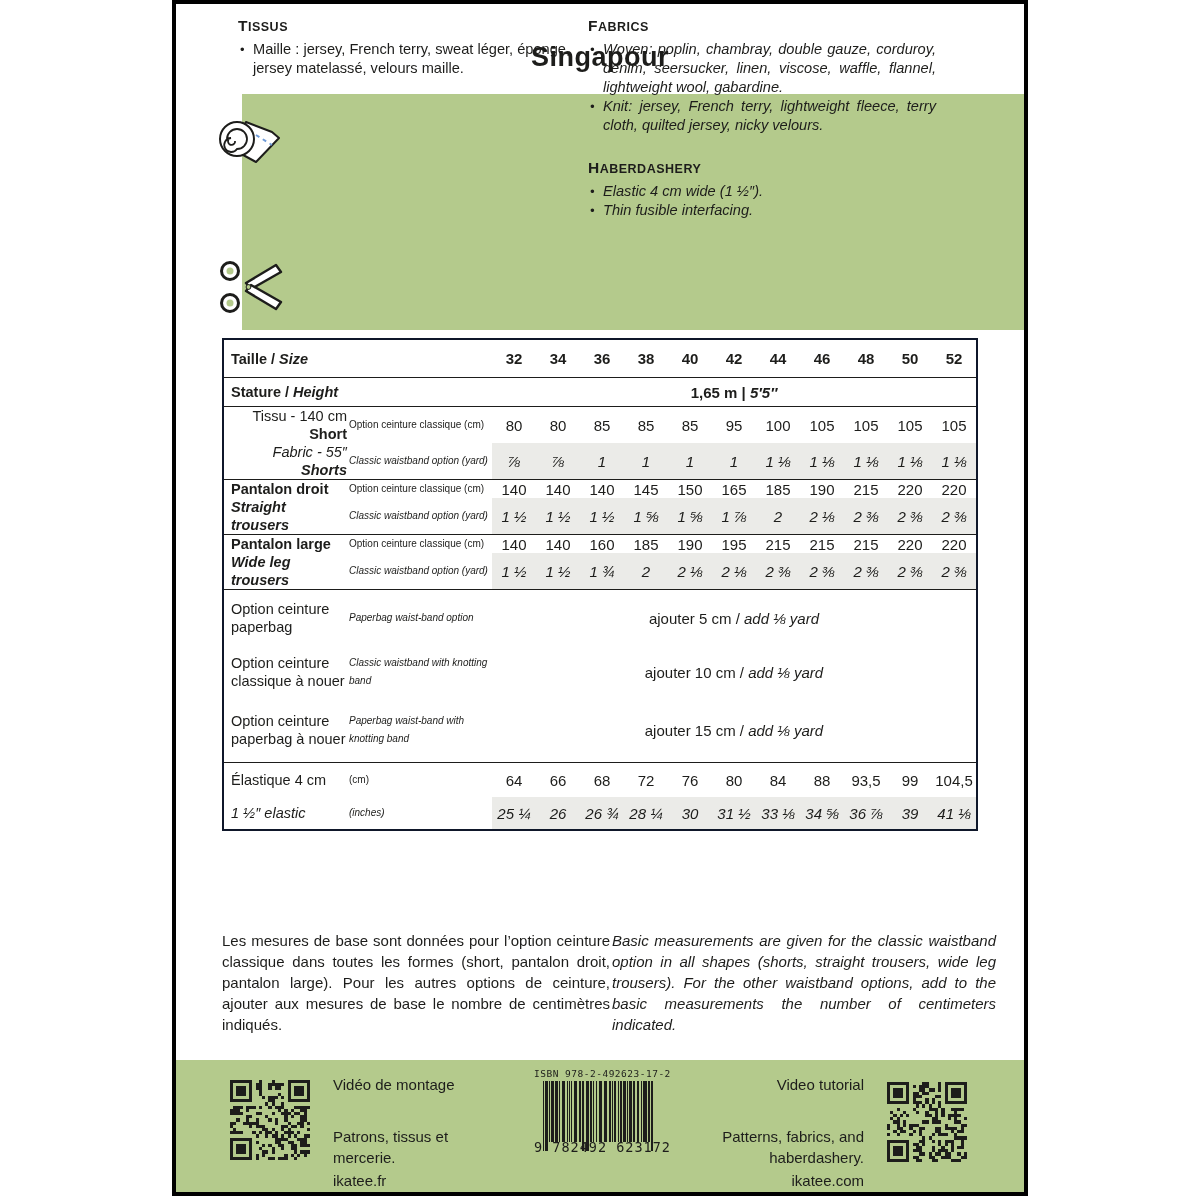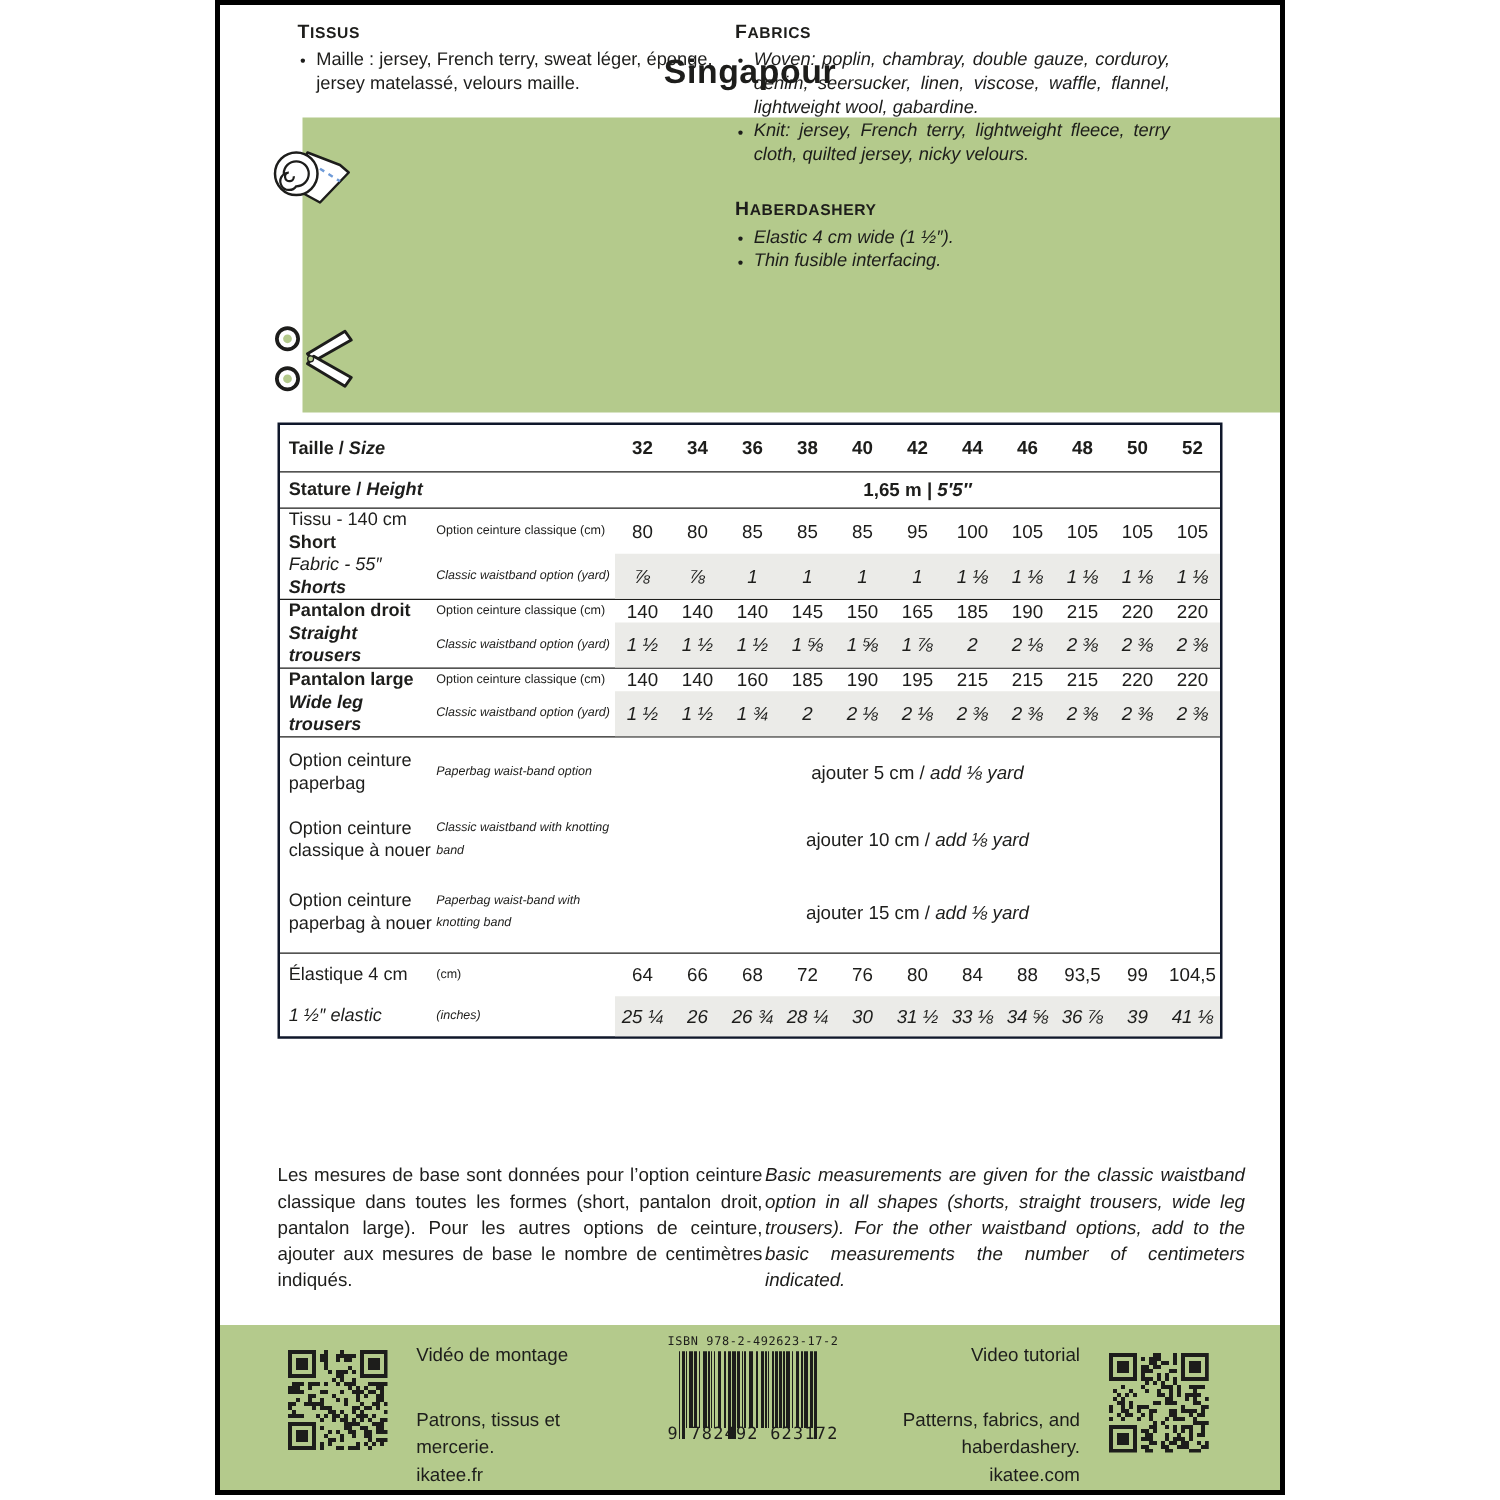--- a/index.html
+++ b/index.html
@@ -34,21 +34,21 @@
   .sep{border-top:1.5px solid #1d1d1b;}
   .lab1{padding-left:7px;font-size:14.5px;line-height:18px;}
   .lab2{padding-left:2px;font-size:10px;line-height:18px;}
   .span2{grid-column:1/3;}
   .cell{justify-self:center;font-size:15px;}
   .r-header{height:37px;}  .r-header .cell{font-weight:700;}
   .r-stature{height:28px;border-top:1.5px solid #1d1d1b;}
   .centerval{grid-column:3/14;justify-self:center;font-size:15px;font-weight:700;}
   .row-yd .cell,.row-yd .lab2{font-style:italic;}
   .row-yd .cell{background:var(--shade);align-self:stretch;display:flex;align-items:center;justify-content:center;justify-self:stretch;}
-  .g1lab{grid-row:1/3;grid-column:1;align-self:center;}
+  .g1lab{grid-row:1/3;grid-column:1;align-self:center;text-align:right;}
   .grid2{display:grid;grid-template-columns:123px 145px repeat(11,1fr);}
   .bold{font-weight:700;} .ital{font-style:italic;} .bital{font-weight:700;font-style:italic;}
   .optrow{min-height:48px;align-items:center;padding:2px 0;}
   .optrow .lab2{font-style:italic;}
   .optval{grid-column:3/14;justify-self:center;font-size:15px;}
   .optval .en-part{font-style:italic;}
   .r-el-cm{height:34px;} .r-el-in{height:32px;}
   .r-el-in .lab1,.r-el-in .lab2{font-style:italic;}
 
   

